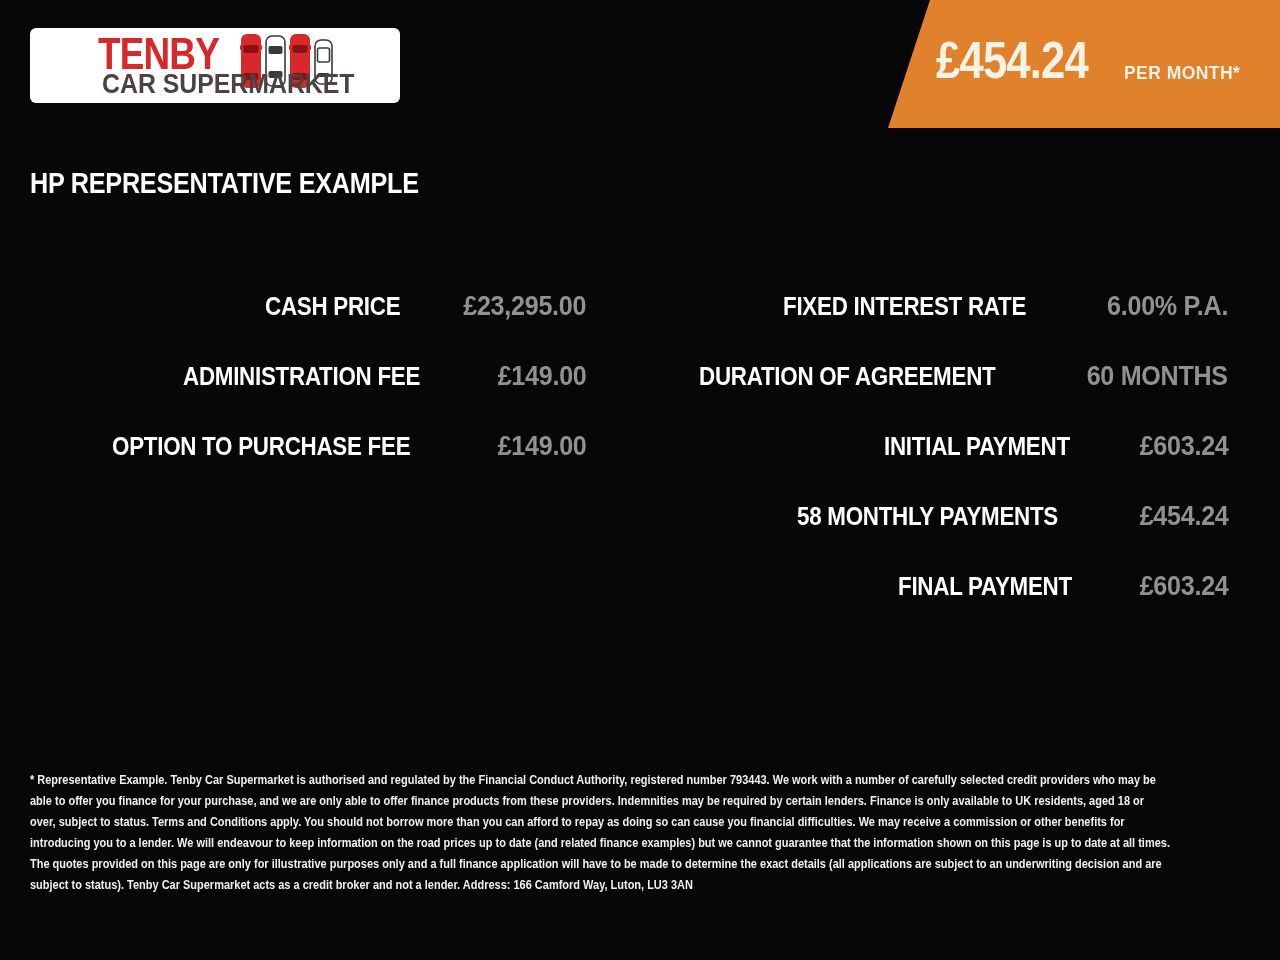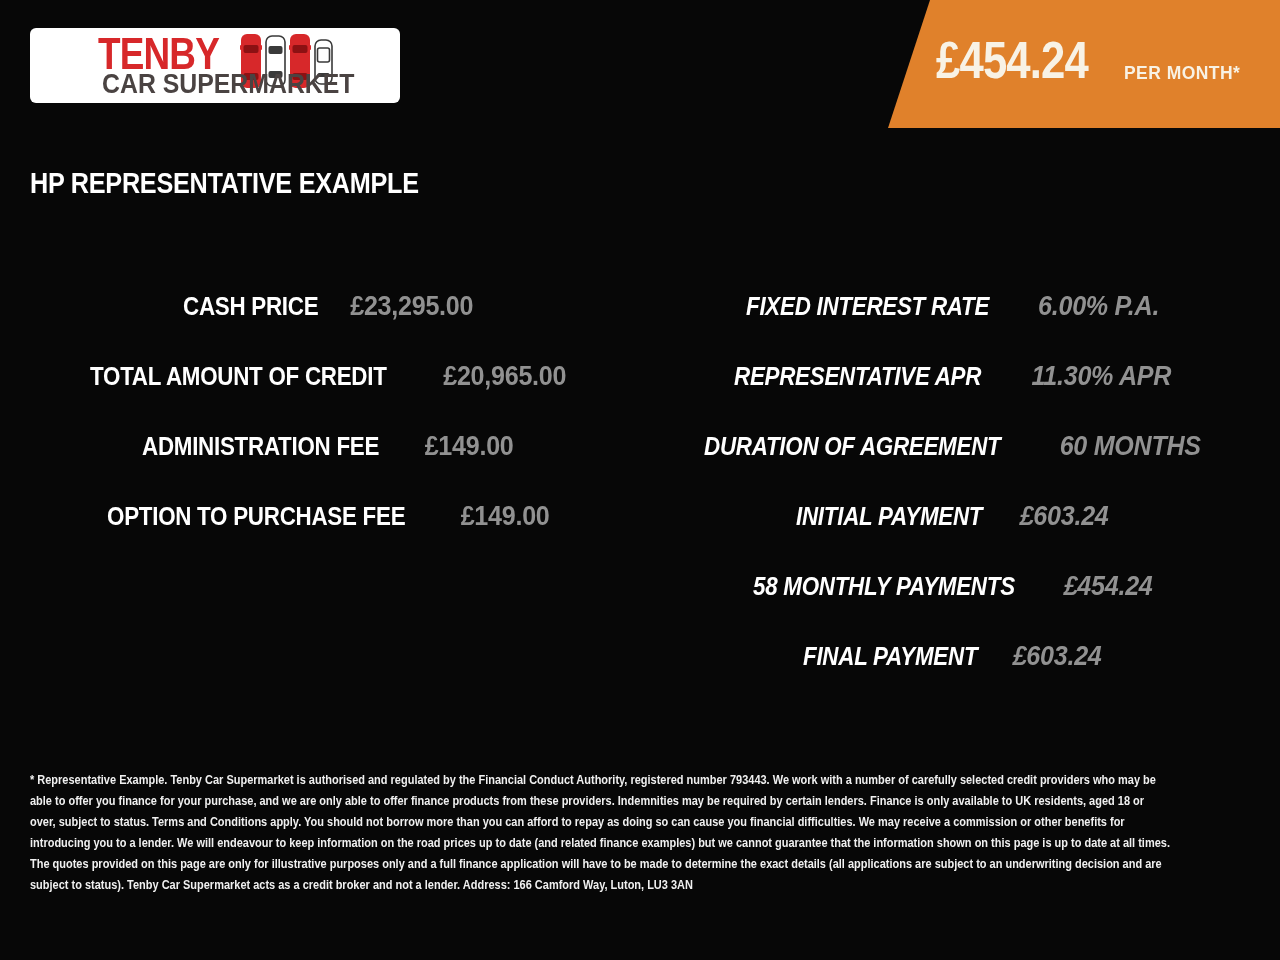--- a/index.html
+++ b/index.html
@@ -56,23 +56,23 @@
   .heading {
     position:absolute; left:30px; top:167px;
     font-size:29px; font-weight:bold; color:#ffffff;
     transform:scaleX(0.87); transform-origin:left top;
     letter-spacing:-0.3px;
   }
 
   
   .col { position:absolute; top:271px; }
   .col-left  { left:70px;  width:516px; }
-  .col-right { left:697px; width:511px;font-style:italic; }
+  .col-right { left:717px; width:511px; }
   .row {
-    height:70px; display:flex; justify-content:center; align-items:center;
+    height:70px; display:flex; justify-content:flex-end; align-items:center;gap:32px;
   }
   .lbl {
     font-size:26px; font-weight:bold; color:#ffffff;
     transform:scaleX(0.86); transform-origin:left center;
     white-space:nowrap; letter-spacing:-0.3px;
   }
   .val {
     font-size:27px; font-weight:bold; color:#919191;
     transform:scaleX(0.93); transform-origin:right center;
     white-space:nowrap; letter-spacing:-0.3px;
@@ -133,40 +133,32 @@
   </div>
 
   <div class="heading">HP REPRESENTATIVE EXAMPLE</div>
 
   <div class="col col-left">
       <div class="row">
         <span class="lbl">CASH PRICE</span>
         <span class="val">£23,295.00</span>
       </div>
       <div class="row">
-        <span class="lbl">TOTAL AMOUNT OF CREDIT</span>
-        <span class="val">£20,965.00</span>
-      </div>
-      <div class="row">
         <span class="lbl">ADMINISTRATION FEE</span>
         <span class="val">£149.00</span>
       </div>
       <div class="row">
         <span class="lbl">OPTION TO PURCHASE FEE</span>
         <span class="val">£149.00</span>
       </div>
     </div>
   <div class="col col-right">
       <div class="row">
         <span class="lbl">FIXED INTEREST RATE</span>
         <span class="val">6.00% P.A.</span>
-      </div>
-      <div class="row">
-        <span class="lbl">REPRESENTATIVE APR</span>
-        <span class="val">11.30% APR</span>
       </div>
       <div class="row">
         <span class="lbl">DURATION OF AGREEMENT</span>
         <span class="val">60 MONTHS</span>
       </div>
       <div class="row">
         <span class="lbl">INITIAL PAYMENT</span>
         <span class="val">£603.24</span>
       </div>
       <div class="row">

